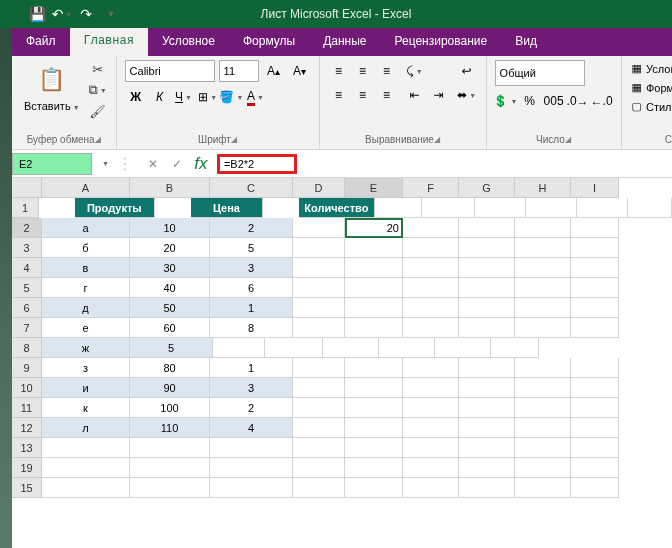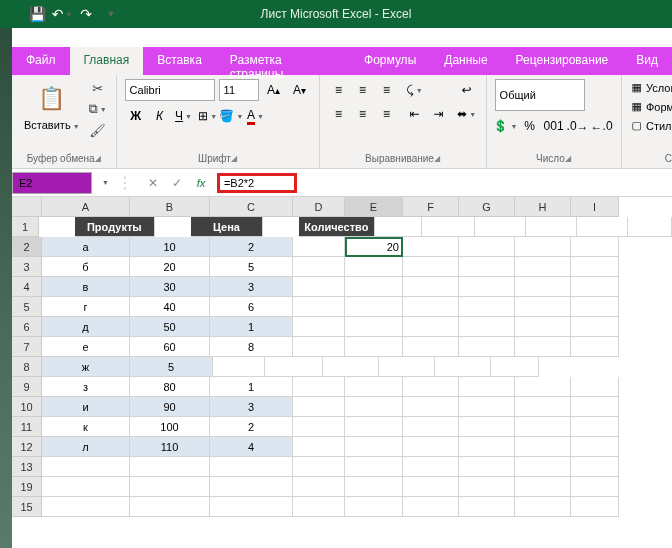--- a/index.html
+++ b/index.html
@@ -2,64 +2,64 @@
 <html><head>
 <meta charset="utf-8">
 <style>
 * { margin:0; padding:0; box-sizing:border-box; font-family:"Segoe UI",Arial,sans-serif; }
 body { background:#fff; width:672px; height:548px; overflow:hidden; position:relative; }
 .edge { position:absolute; left:0; top:0; width:12px; height:548px; background:linear-gradient(to bottom,#2a4a3a 0%,#3a5a4a 30%,#4a6a5a 60%,#5a7a6a 100%); }
 .titlebar { background:#0e6535; height:28px; display:flex; align-items:center; color:#fff; font-size:12px; position:relative; padding-left:12px; }
 .qat { display:flex; gap:4px; align-items:center; margin-left:16px; }
 .qat-icon { width:20px; height:20px; display:flex; align-items:center; justify-content:center; color:#fff; font-size:14px; }
 .title-text { position:absolute; left:50%; transform:translateX(-50%); font-size:12px; color:#e8f0e8; }
-.tabs { background:#d946ef; height:28px; display:flex; padding-left:12px;margin-top:19px; }
+.tabs { background:#701a75; height:28px; display:flex; padding-left:12px; }
 .tab { padding:6px 14px; color:#fff; font-size:12px; cursor:pointer; }
-.tab.active { background:#f3f2f1; color:#217346; }
+.tab.active { background:#f3f2f1; color:#217346;font-family:Liberation Mono, monospace; }
 .ribbon { background:#f3f2f1; height:94px; border-bottom:1px solid #d4d4d4; display:flex; padding-left:12px; }
 .group { border-right:1px solid #d4d4d4; padding:4px 8px 2px; display:flex; flex-direction:column; justify-content:space-between; }
 .group-label { text-align:center; font-size:10px; color:#666; padding-bottom:2px; display:flex; align-items:center; justify-content:center; }
 .group-label .launcher { font-size:8px; color:#888; }
 .paste-big { display:flex; flex-direction:column; align-items:center; padding:2px 4px; cursor:pointer; }
 .paste-icon-box { width:32px; height:36px; display:flex; align-items:center; justify-content:center; font-size:22px; }
 .paste-label { font-size:11px; margin-top:2px; }
 .mini-col { display:flex; flex-direction:column; gap:3px; justify-content:center; padding-left:4px; }
 .mini-btn { width:20px; height:18px; display:flex; align-items:center; justify-content:center; font-size:13px; color:#444; cursor:pointer; }
 .font-row { display:flex; gap:4px; align-items:center; margin-bottom:4px; }
 .font-sel { border:1px solid #ababab; background:#fff; font-size:11px; padding:2px 4px; height:22px; }
 .font-name { width:90px; }
 .font-size { width:40px; }
 .font-btns { display:flex; gap:2px; align-items:center; }
 .rb-btn { width:22px; height:22px; display:flex; align-items:center; justify-content:center; font-size:12px; cursor:pointer; border:1px solid transparent; }
 .drop-ar { font-size:7px; margin-left:2px; color:#666; }
 .align-grid { display:flex; flex-direction:column; gap:2px; }
 .align-row { display:flex; gap:2px; }
 .num-sel { display:flex; align-items:center; }
-.num-fmt { border:1px solid #ababab; background:#fff; font-size:11px; padding:6px 4px; height:32px; width:90px; }
+.num-fmt { border:1px solid #ababab; background:#fff; font-size:11px; padding:6px 4px; height:26px; width:90px; }
 .num-row { display:flex; gap:2px; margin-top:4px; }
 .styles-col { display:flex; flex-direction:column; gap:2px; }
 .style-item { display:flex; align-items:center; gap:4px; font-size:11px; cursor:pointer; padding:2px; }
 .formula-bar { height:28px; display:flex; align-items:center; border-bottom:1px solid #d4d4d4; padding-left:12px; }
-.name-box { width:80px; height:22px; border:1px solid #ababab; padding:2px 6px; font-size:11px; background:#a21caf; margin-right:8px; }
+.name-box { width:80px; height:22px; border:1px solid #ababab; padding:2px 6px; font-size:11px; background:#86efac; margin-right:8px; }
 .fb-btn { width:24px; height:22px; display:flex; align-items:center; justify-content:center; color:#888; font-size:12px; cursor:pointer; }
-.fx { font-style:italic; color:#15803d; font-size:11px; }
+.fx { font-style:italic; color:#15803d; font-size:17px; }
 .formula-input-wrap { border:3px solid #e02020; padding:1px 4px; margin-left:4px; width:80px; }
 .formula-input { font-size:11px; border:none; outline:none; }
 .grid-area { position:relative; margin-left:12px; }
 .cols-head { display:flex; position:sticky; top:0; }
 .corner { width:30px; height:20px; background:#e6e6e6; border-right:1px solid #ccc; border-bottom:1px solid #ccc; }
 .col-h { height:20px; background:#e6e6e6; border-right:1px solid #ccc; border-bottom:1px solid #ccc; display:flex; align-items:center; justify-content:center; font-size:11px; color:#333; }
 .col-h.sel { background:#d4d4d4; }
 .w-a{width:88px}.w-b{width:80px}.w-c{width:83px}.w-d{width:52px}.w-e{width:58px}.w-f{width:56px}.w-g{width:56px}.w-h{width:56px}.w-i{width:48px}
 .row { display:flex; height:20px; }
 .row-h { width:30px; background:#e6e6e6; border-right:1px solid #ccc; border-bottom:1px solid #ccc; display:flex; align-items:center; justify-content:center; font-size:11px; color:#333; }
 .row-h.sel { background:#d4d4d4; }
 .cell { border-right:1px solid #d4d4d4; border-bottom:1px solid #d4d4d4; font-size:11px; display:flex; align-items:center; padding:0 4px; justify-content:center; }
 .cell.right { justify-content:flex-end; }
-.cell.hdr { background:#404040; color:#fff; font-weight:bold;margin-left:36px; }
+.cell.hdr { background:#0f766e; color:#fff; font-weight:bold;margin-left:36px; }
 .cell.band0 { background:#dce6f1; }
 .cell.band1 { background:#fff; }
 .cell.selected { border:2px solid #217346; padding:0 2px; }
 </style>
 </head>
 <body>
 
 <div class="edge"></div>
 
 <div class="titlebar">
@@ -70,22 +70,21 @@
     <div class="qat-icon">
         <span class="drop-ar" style="font-size:9px">▼</span>
       </div>
   </div>
   <div class="title-text">Лист Microsoft Excel - Excel</div>
 </div>
 
 <div class="tabs">
   <div class="tab">Файл</div>
   <div class="tab active">Главная</div>
-  <div class="tab">Вставка</div>
-  <div class="tab">Разметка страницы</div>
+  <div class="tab">Условное</div>
   <div class="tab">Формулы</div>
   <div class="tab">Данные</div>
   <div class="tab">Рецензирование</div>
   <div class="tab">Вид</div>
 </div>
 
 <div class="ribbon">
   <div class="group">
     <div style="display:flex">
       <div class="paste-big">
@@ -172,21 +171,21 @@
   </div>
 
   <div class="group">
     <div>
       <div class="num-sel">
           <input class="num-fmt" value="Общий" style="">
         </div>
       <div class="num-row">
         <div class="rb-btn">💲<span class="drop-ar">▼</span></div>
         <div class="rb-btn">%</div>
-        <div class="rb-btn">001</div>
+        <div class="rb-btn">005</div>
         <div class="rb-btn">.0→</div>
         <div class="rb-btn">←.0</div>
       </div>
     </div>
     <div class="group-label">
         <span>Число</span>
         <span class="launcher">◢</span>
       </div>
   </div>
 

